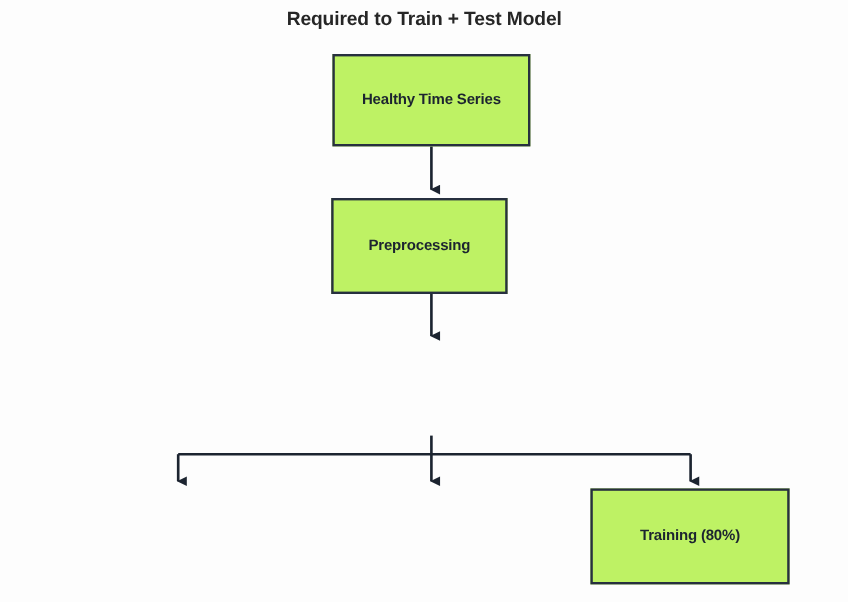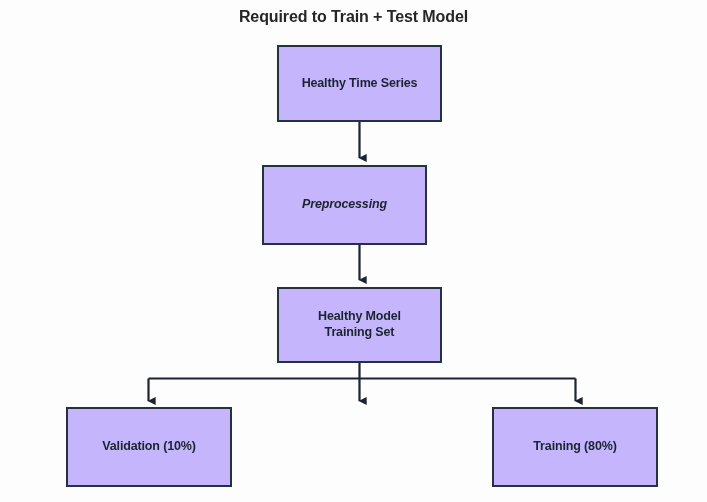--- a/index.html
+++ b/index.html
@@ -26,21 +26,21 @@
     text-align: center;
     font-size: 16px;
     font-weight: bold;
     color: #262626;
     letter-spacing: -0.1px;
     white-space: nowrap;
   }
   .node {
     position: absolute;
     box-sizing: border-box;
-    background: #c4b5fd;
+    background: #bef264;
     border: 2px solid #27303f;
     display: flex;
     align-items: center;
     justify-content: center;
     text-align: center;
     font-size: 12.5px;
     font-weight: bold;
     color: #1c2430;
     letter-spacing: -0.15px;
     line-height: 1.25;
@@ -53,21 +53,21 @@
   .edge-layer {
     position: absolute;
     left: 0;
     top: 0;
     width: 707px;
     height: 502px;
     pointer-events: none;
   }
   
   #node-healthy-time-series { left: 277px; top: 45px;  width: 165px; height: 77px; }
-  #node-preprocessing       { left: 262px; top: 165px; width: 165px; height: 80px; font-style: italic; }
+  #node-preprocessing       { left: 276px; top: 165px; width: 147px; height: 80px; }
   #node-training-set        { left: 277px; top: 287px; width: 165px; height: 76px; }
   #node-validation          { left: 66px;  top: 407px; width: 166px; height: 80px; }
   #node-healthy-test        { left: 277px; top: 407px; width: 166px; height: 80px; }
   #node-training            { left: 492px; top: 407px; width: 166px; height: 80px; }
 </style>
 </head>
 <body>
 
 <div class="canvas">
 
@@ -95,27 +95,20 @@
   </svg>
 
   <div class="node" id="node-healthy-time-series">
     <span class="node-label">Healthy Time Series</span>
   </div>
 
   <div class="node" id="node-preprocessing">
     <span class="node-label">Preprocessing</span>
   </div>
 
-  <div class="node" id="node-training-set">
-    <span class="node-label">Healthy Model
-Training Set</span>
-  </div>
 
-  <div class="node" id="node-validation">
-    <span class="node-label">Validation (10%)</span>
-  </div>
 
 
   <div class="node" id="node-training">
     <span class="node-label">Training (80%)</span>
   </div>
 
 </div>
 
 </body></html>

